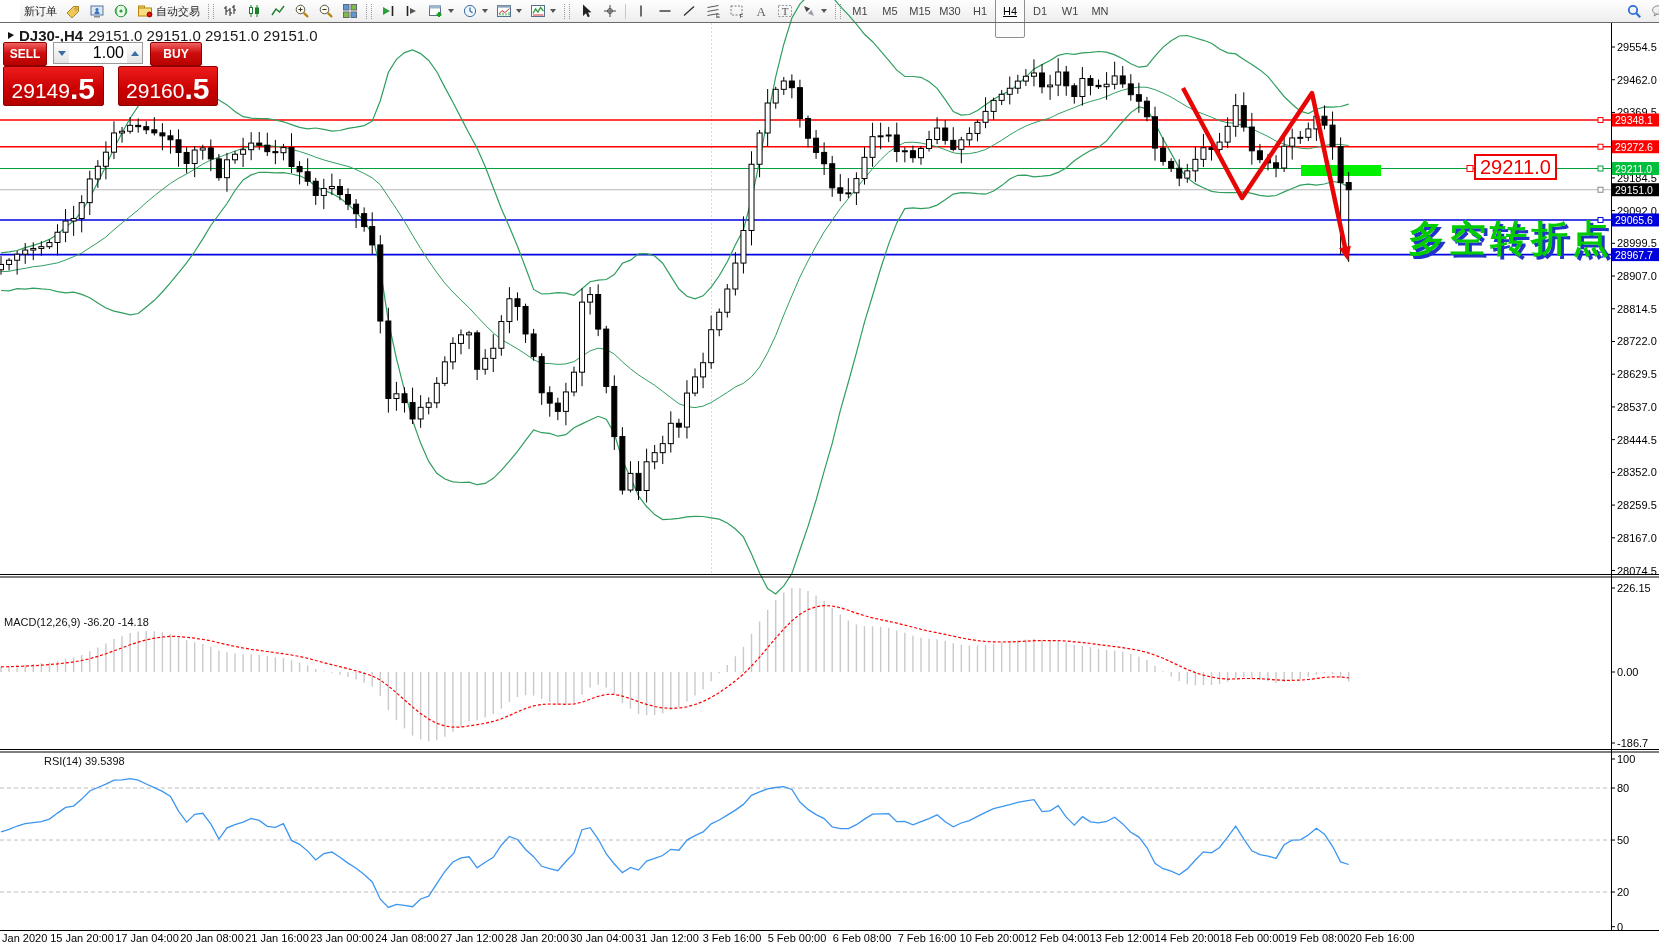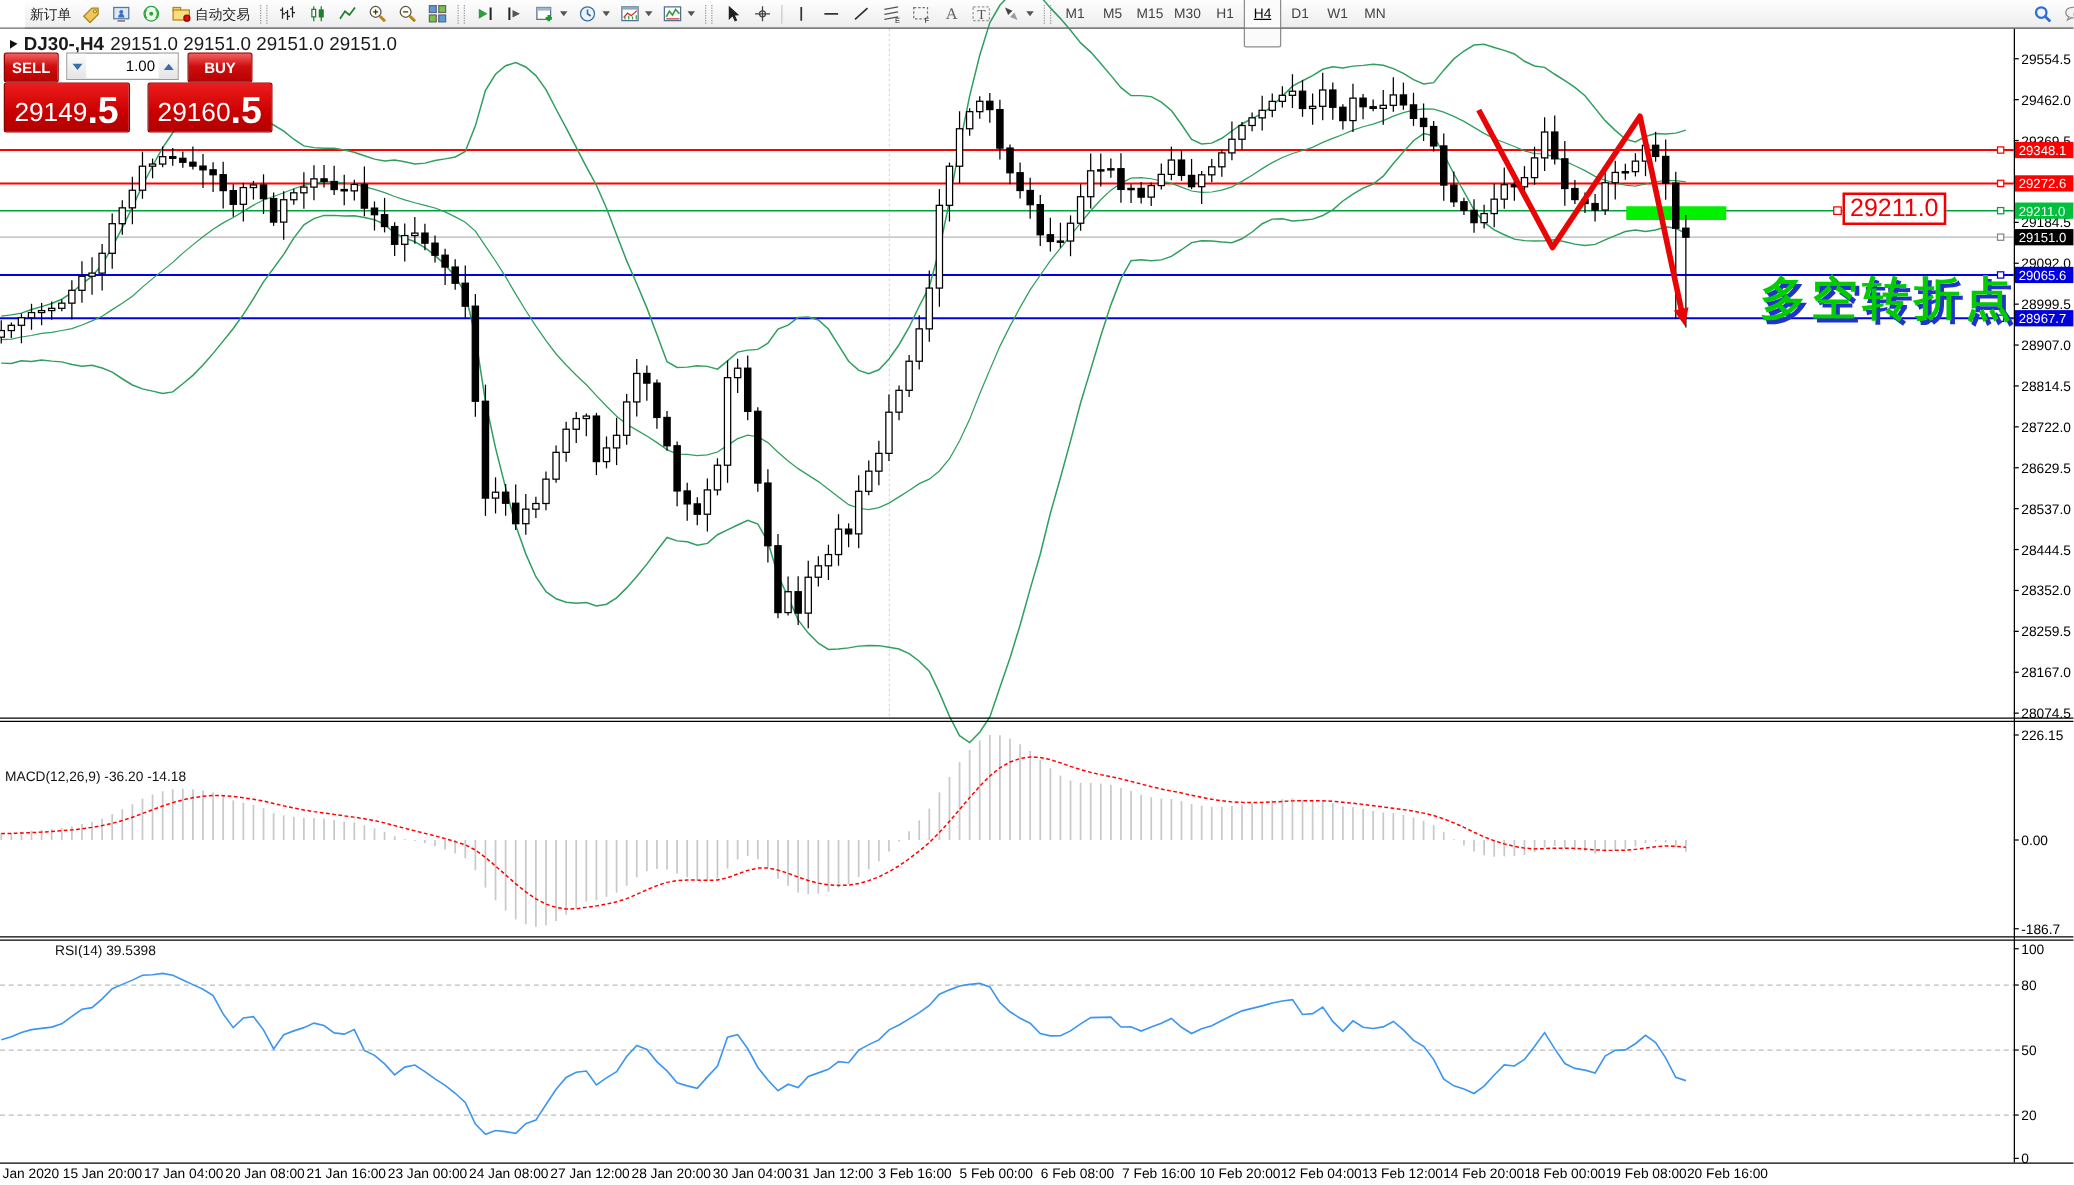--- a/index.html
+++ b/index.html
@@ -24,21 +24,21 @@
   #trade-panel{left:3px;top:42px;width:215px;}
   #trade-row1{display:flex;align-items:flex-start;height:22px;}
   .trade-btn{background:linear-gradient(#f26161,#cf0e0e 45%,#b80000);border:1px solid #8f0000;color:#fff;
     font-weight:bold;font-size:12px;height:22px;display:flex;align-items:center;justify-content:center;border-radius:2px;}
   #sell-btn{width:42px;}
   #buy-btn{width:50px;margin-left:7px;}
   #vol-stepper{display:flex;align-items:center;margin-left:6px;border:1px solid #9a9a9a;background:#fff;height:20px;}
   .vol-arrow{width:15px;height:20px;background:linear-gradient(#fdfdfd,#e4e4e4);display:flex;align-items:center;justify-content:center;}
   .tri-dn{width:0;height:0;border-left:4px solid transparent;border-right:4px solid transparent;border-top:5px solid #3a6ea5;}
   .tri-up{width:0;height:0;border-left:4px solid transparent;border-right:4px solid transparent;border-bottom:5px solid #3a6ea5;}
-  #vol-input{width:52px;border:none;outline:none;text-align:right;font-size:12px;padding:0 3px;font-family:inherit;}
+  #vol-input{width:52px;border:none;outline:none;text-align:right;font-size:16px;padding:0 3px;font-family:inherit;}
   #trade-row2{display:flex;margin-top:2px;}
   .price-box{width:104px;height:37px;background:linear-gradient(#ee1c1c,#c90000 60%,#b40000);border:1px solid #8f0000;
     color:#fff;display:flex;align-items:flex-end;justify-content:center;border-radius:2px;padding-bottom:1px;}
   .price-box + .price-box{margin-left:14px;}
   .price-int{font-size:21px;font-weight:normal;line-height:26px;}
   .price-frac{font-size:30px;font-weight:bold;line-height:30px;}
   
   #macd-label{left:4px;top:616px;font-size:11px;color:#111;}
   #rsi-label{left:4px;top:755px;font-size:11px;color:#111;padding-left:40px;}
   #price-callout{left:1474px;top:154px;height:22px;border:2px solid #f00000;background:#fff;color:#f00000;

